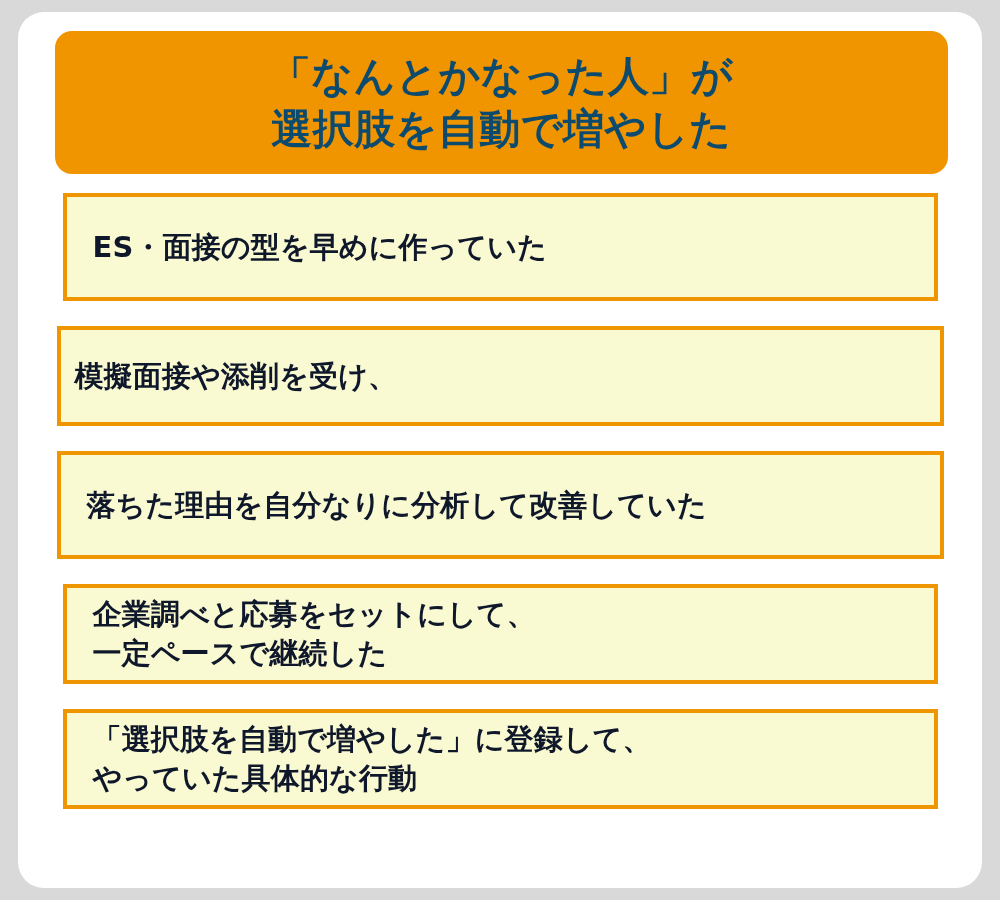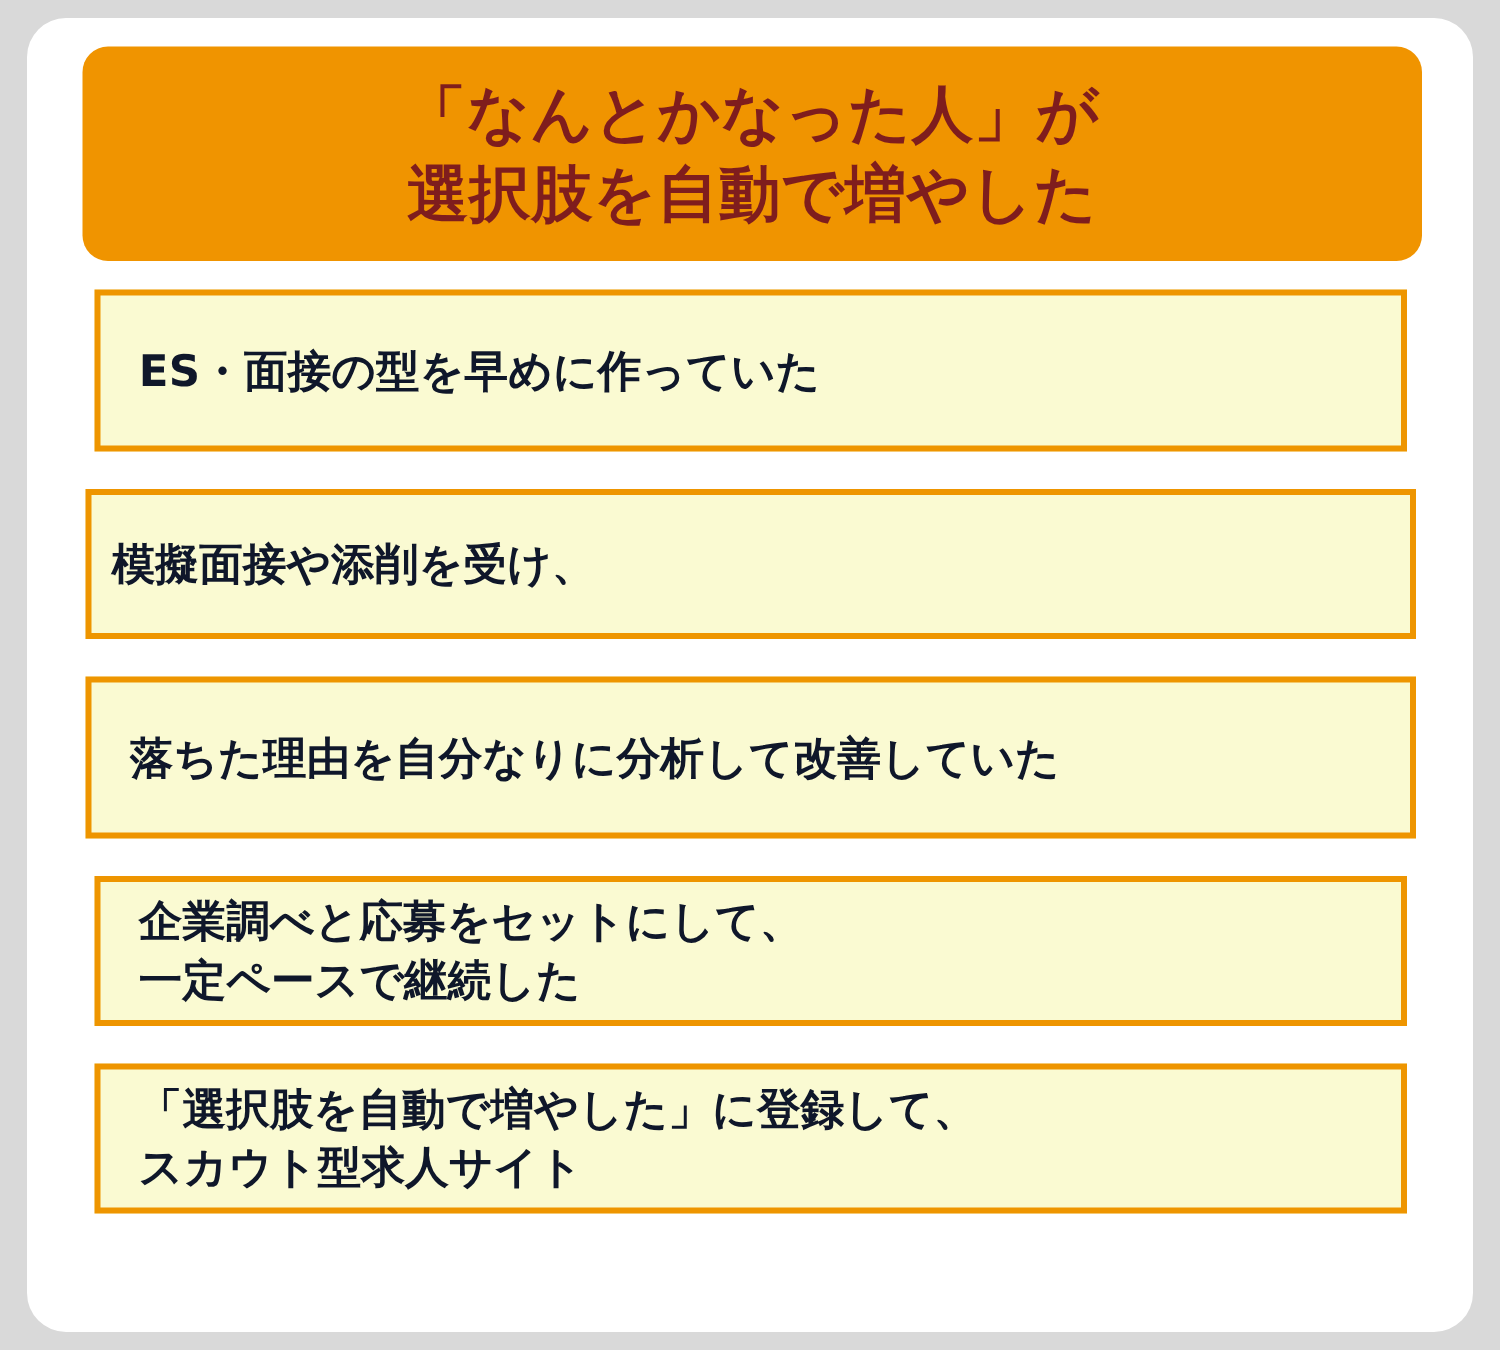--- a/index.html
+++ b/index.html
@@ -36,21 +36,21 @@
     background: #f09400;
     border-radius: 17px;
     display: flex;
     flex-direction: column;
     align-items: center;
     justify-content: center;
     gap: 2px;
   }
 
   .header-line {
-    color: #7f1d1d;
+    color: #0c4a6e;
     font-size: 41px;
     font-weight: 700;
     line-height: 1.22;
     letter-spacing: 0.01em;
     white-space: nowrap;
     text-align: center;
   }
 
   .items-stack {
     position: absolute;
@@ -111,17 +111,17 @@
       <div class="item-line">落ちた理由を自分なりに分析して改善していた</div>
     </div>
 
     <div class="item-box w-narrow h-two pad-lg">
       <div class="item-line">企業調べと応募をセットにして、</div>
       <div class="item-line">一定ペースで継続した</div>
     </div>
 
     <div class="item-box w-narrow h-two pad-lg">
       <div class="item-line">「選択肢を自動で増やした」に登録して、</div>
-      <div class="item-line">スカウト型求人サイト</div>
+      <div class="item-line">やっていた具体的な行動</div>
     </div>
 
   </div>
 </div>
 
 </body></html>

